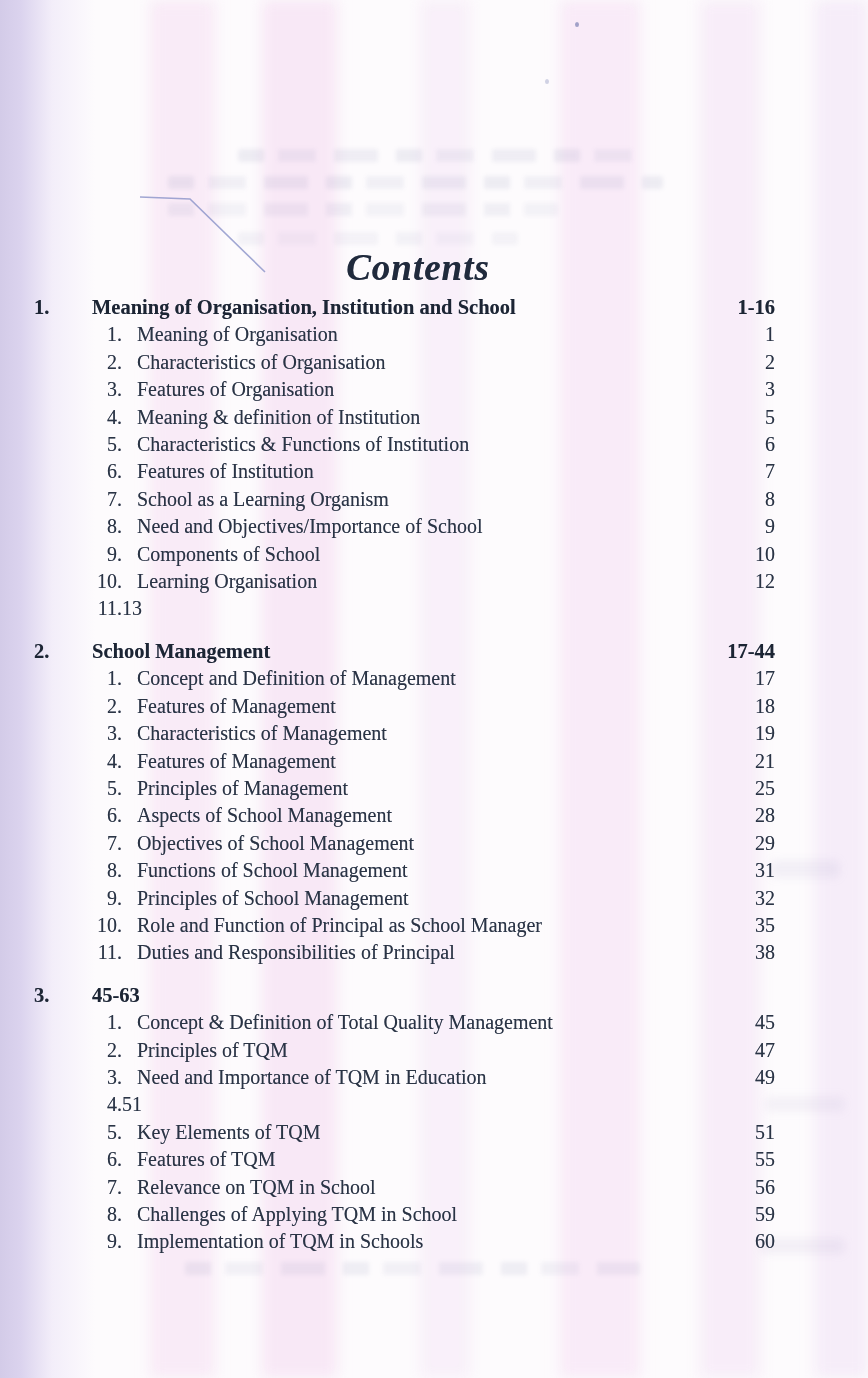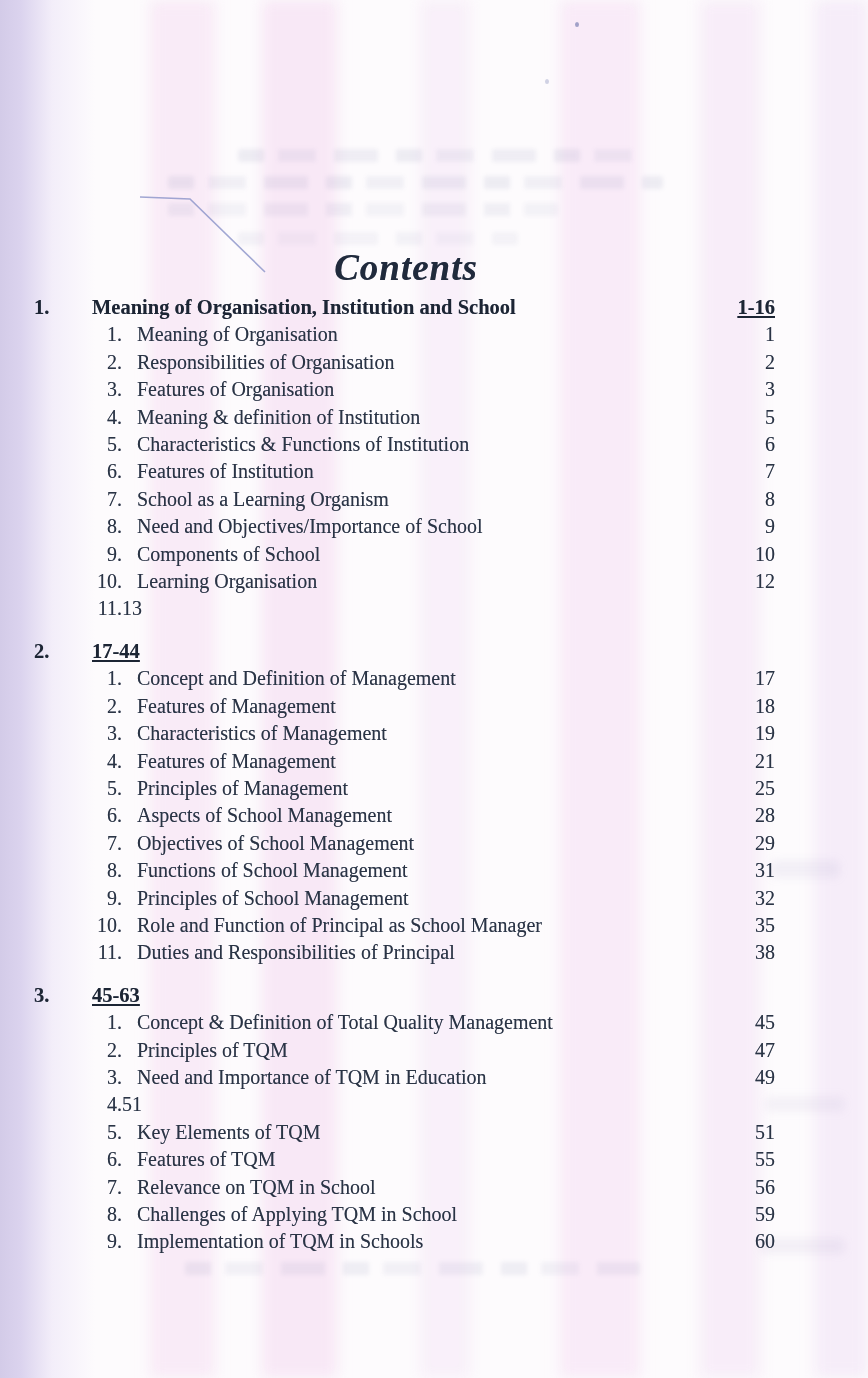--- a/index.html
+++ b/index.html
@@ -26,38 +26,38 @@
       rgba(110,115,160,.18) 96px 140px, rgba(110,115,160,0) 140px 158px);
     filter:blur(2.2px);opacity:.55;
   }
   .ghost-blob{position:absolute;border-radius:6px;filter:blur(4px);pointer-events:none;}
   .speck{position:absolute;width:4px;height:5px;border-radius:50%;
     background:rgba(90,100,160,.55);filter:blur(.5px);pointer-events:none;}
   .artifact-svg{position:absolute;left:0;top:0;pointer-events:none;}
 
   
   .title{
-    position:absolute;top:221px;left:0;width:812px;
+    position:absolute;top:221px;left:12px;width:812px;
     text-align:center;
     font-size:37px;font-weight:bold;font-style:italic;
     letter-spacing:1px;color:#202a3c;
     text-shadow:0 0 .6px rgba(35,45,75,.55);
     z-index:3;
   }
   .toc{
     position:absolute;top:294px;left:34px;right:93px;z-index:3;
     font-size:20px;line-height:27.4px;
     text-shadow:0 0 .5px rgba(40,52,80,.45);
   }
   .chapter{margin-top:15px;}
   .chapter:first-child{margin-top:0;}
   .ch-head{display:flex;font-weight:bold;color:#1c2534;font-size:20.5px;}
   .ch-num{width:58px;flex:none;}
   .ch-title{flex:1;}
-  .ch-pages{flex:none;text-align:right;text-decoration:underline;}
+  .ch-pages{flex:none;text-align:right;}
   .item{display:flex;color:#2a3445;}
   .it-num{width:88px;flex:none;text-align:right;}
   .it-title{flex:1;padding-left:15px;}
   .it-page{flex:none;text-align:right;}
 </style>
 </head>
 <body>
 
 <div id="page">
 
@@ -93,21 +93,21 @@
           <span class="ch-title">Meaning of Organisation, Institution and School</span>
           <span class="ch-pages">1-16</span>
         </div>
         <div class="item">
           <span class="it-num">1.</span>
           <span class="it-title">Meaning of Organisation</span>
           <span class="it-page">1</span>
         </div>
         <div class="item">
           <span class="it-num">2.</span>
-          <span class="it-title">Responsibilities of Organisation</span>
+          <span class="it-title">Characteristics of Organisation</span>
           <span class="it-page">2</span>
         </div>
         <div class="item">
           <span class="it-num">3.</span>
           <span class="it-title">Features of Organisation</span>
           <span class="it-page">3</span>
         </div>
         <div class="item">
           <span class="it-num">4.</span>
           <span class="it-title">Meaning &amp; definition of Institution</span>
@@ -144,20 +144,21 @@
           <span class="it-page">12</span>
         </div>
         <div class="item">
           <span class="it-num">11.</span>
           <span class="it-page">13</span>
         </div>
       </div>
       <div class="chapter">
         <div class="ch-head">
           <span class="ch-num">2.</span>
+          <span class="ch-title">School Management</span>
           <span class="ch-pages">17-44</span>
         </div>
         <div class="item">
           <span class="it-num">1.</span>
           <span class="it-title">Concept and Definition of Management</span>
           <span class="it-page">17</span>
         </div>
         <div class="item">
           <span class="it-num">2.</span>
           <span class="it-title">Features of Management</span>

